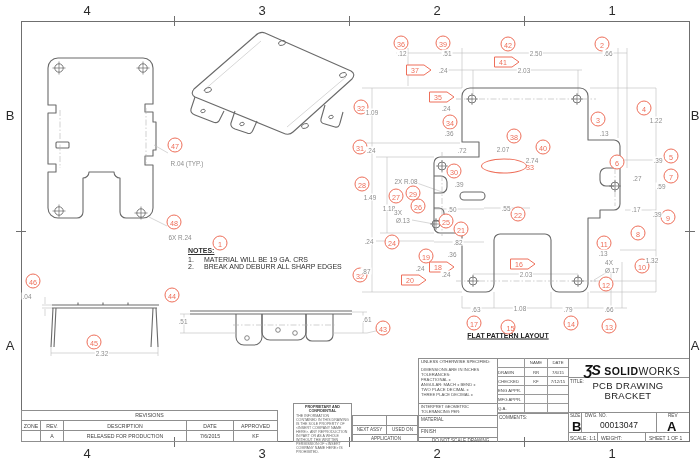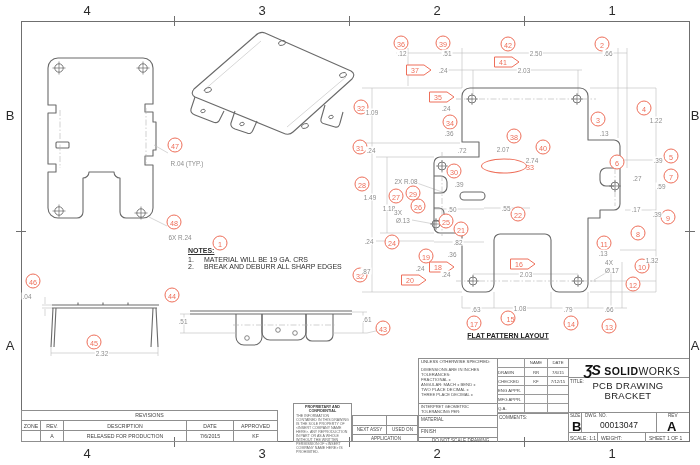--- a/index.html
+++ b/index.html
@@ -197,24 +197,24 @@
       <div class="balloon" style="left:602px;top:44px;">2</div>
       <div class="balloon" style="left:598px;top:119px;">3</div>
       <div class="balloon" style="left:644px;top:108px;">4</div>
       <div class="balloon" style="left:671px;top:156px;">5</div>
       <div class="balloon" style="left:617px;top:162px;">6</div>
       <div class="balloon" style="left:671px;top:176px;">7</div>
       <div class="balloon" style="left:638px;top:233px;">8</div>
       <div class="balloon" style="left:668px;top:217px;">9</div>
       <div class="balloon" style="left:642px;top:266px;">10</div>
       <div class="balloon" style="left:604px;top:243px;">11</div>
-      <div class="balloon" style="left:633px;top:284px;">12</div>
+      <div class="balloon" style="left:606px;top:284px;">12</div>
       <div class="balloon" style="left:609px;top:326px;">13</div>
       <div class="balloon" style="left:571px;top:323px;">14</div>
-      <div class="balloon" style="left:508px;top:318px;text-align:right;">15</div>
+      <div class="balloon" style="left:508px;top:327px;text-align:right;">15</div>
       <svg class="flag" style="left:523px;top:264px;" width="26" height="11" viewBox="0 0 26 11">
         <polygon points="0.5,0.5 18,0.5 25,5.5 18,10.5 0.5,10.5" fill="#fff" stroke="#ee6f5a" stroke-width="1"></polygon>
         <text x="9" y="8" text-anchor="middle" font-size="7" fill="#ee6f5a">16</text>
       </svg>
       <div class="balloon" style="left:474px;top:323px;">17</div>
       <svg class="flag" style="left:442px;top:267px;" width="26" height="11" viewBox="0 0 26 11">
         <polygon points="0.5,0.5 18,0.5 25,5.5 18,10.5 0.5,10.5" fill="#fff" stroke="#ee6f5a" stroke-width="1"></polygon>
         <text x="9" y="8" text-anchor="middle" font-size="7" fill="#ee6f5a">18</text>
       </svg>
       <div class="balloon" style="left:426px;top:256px;">19</div>

